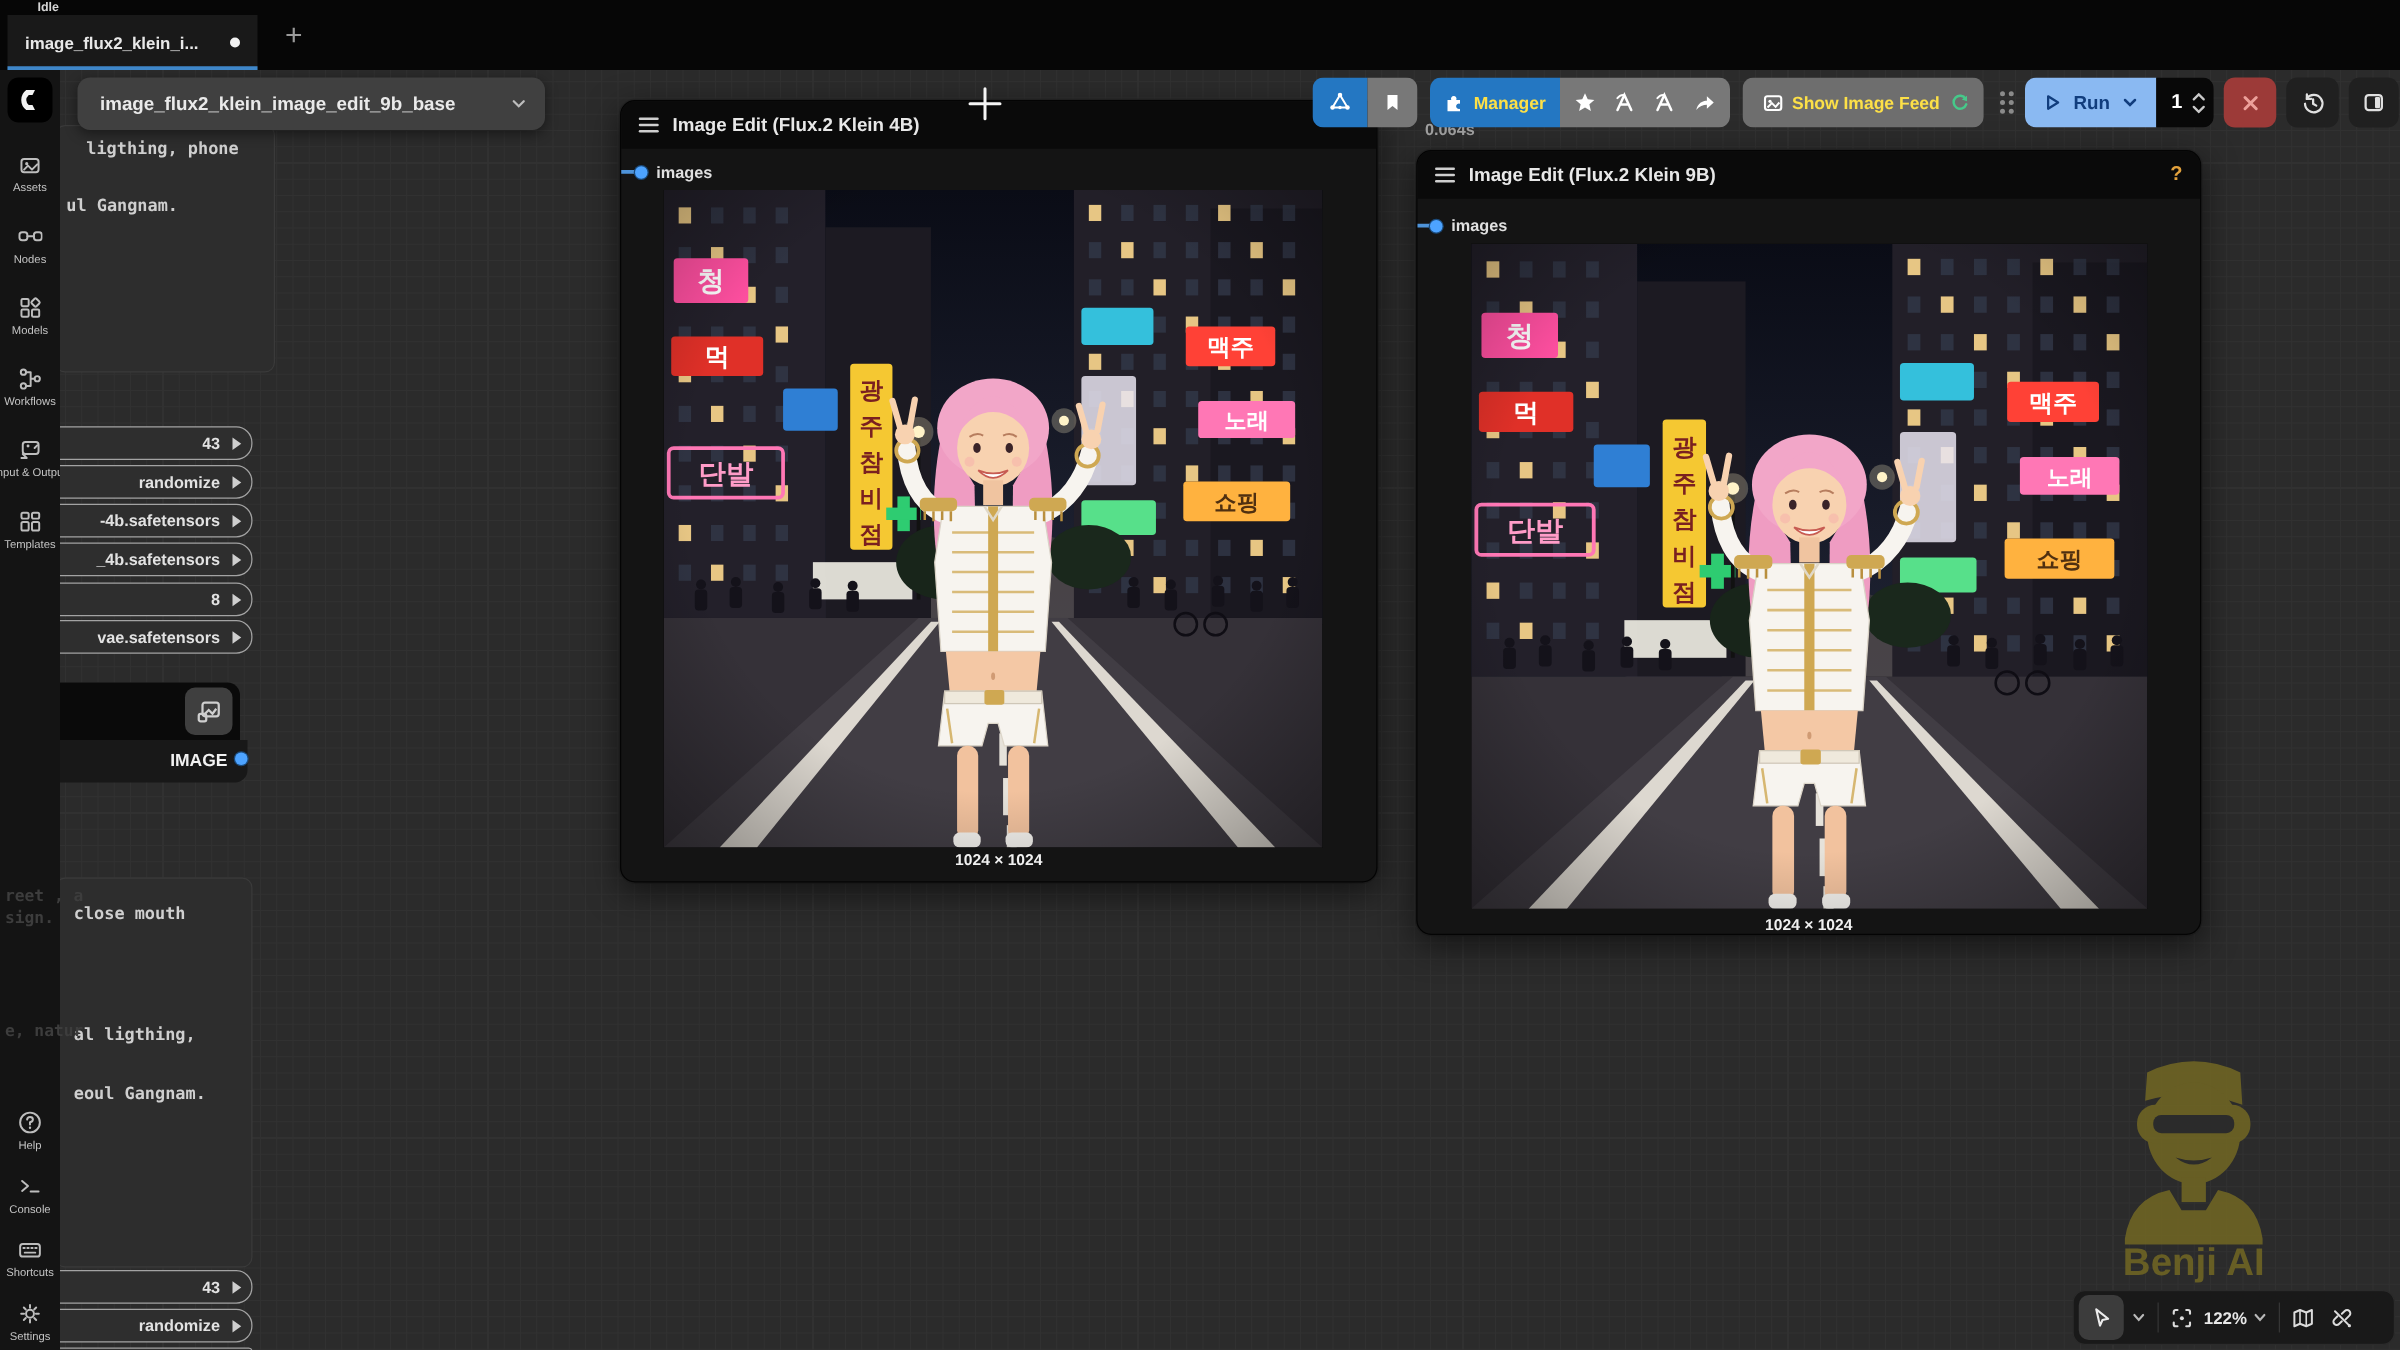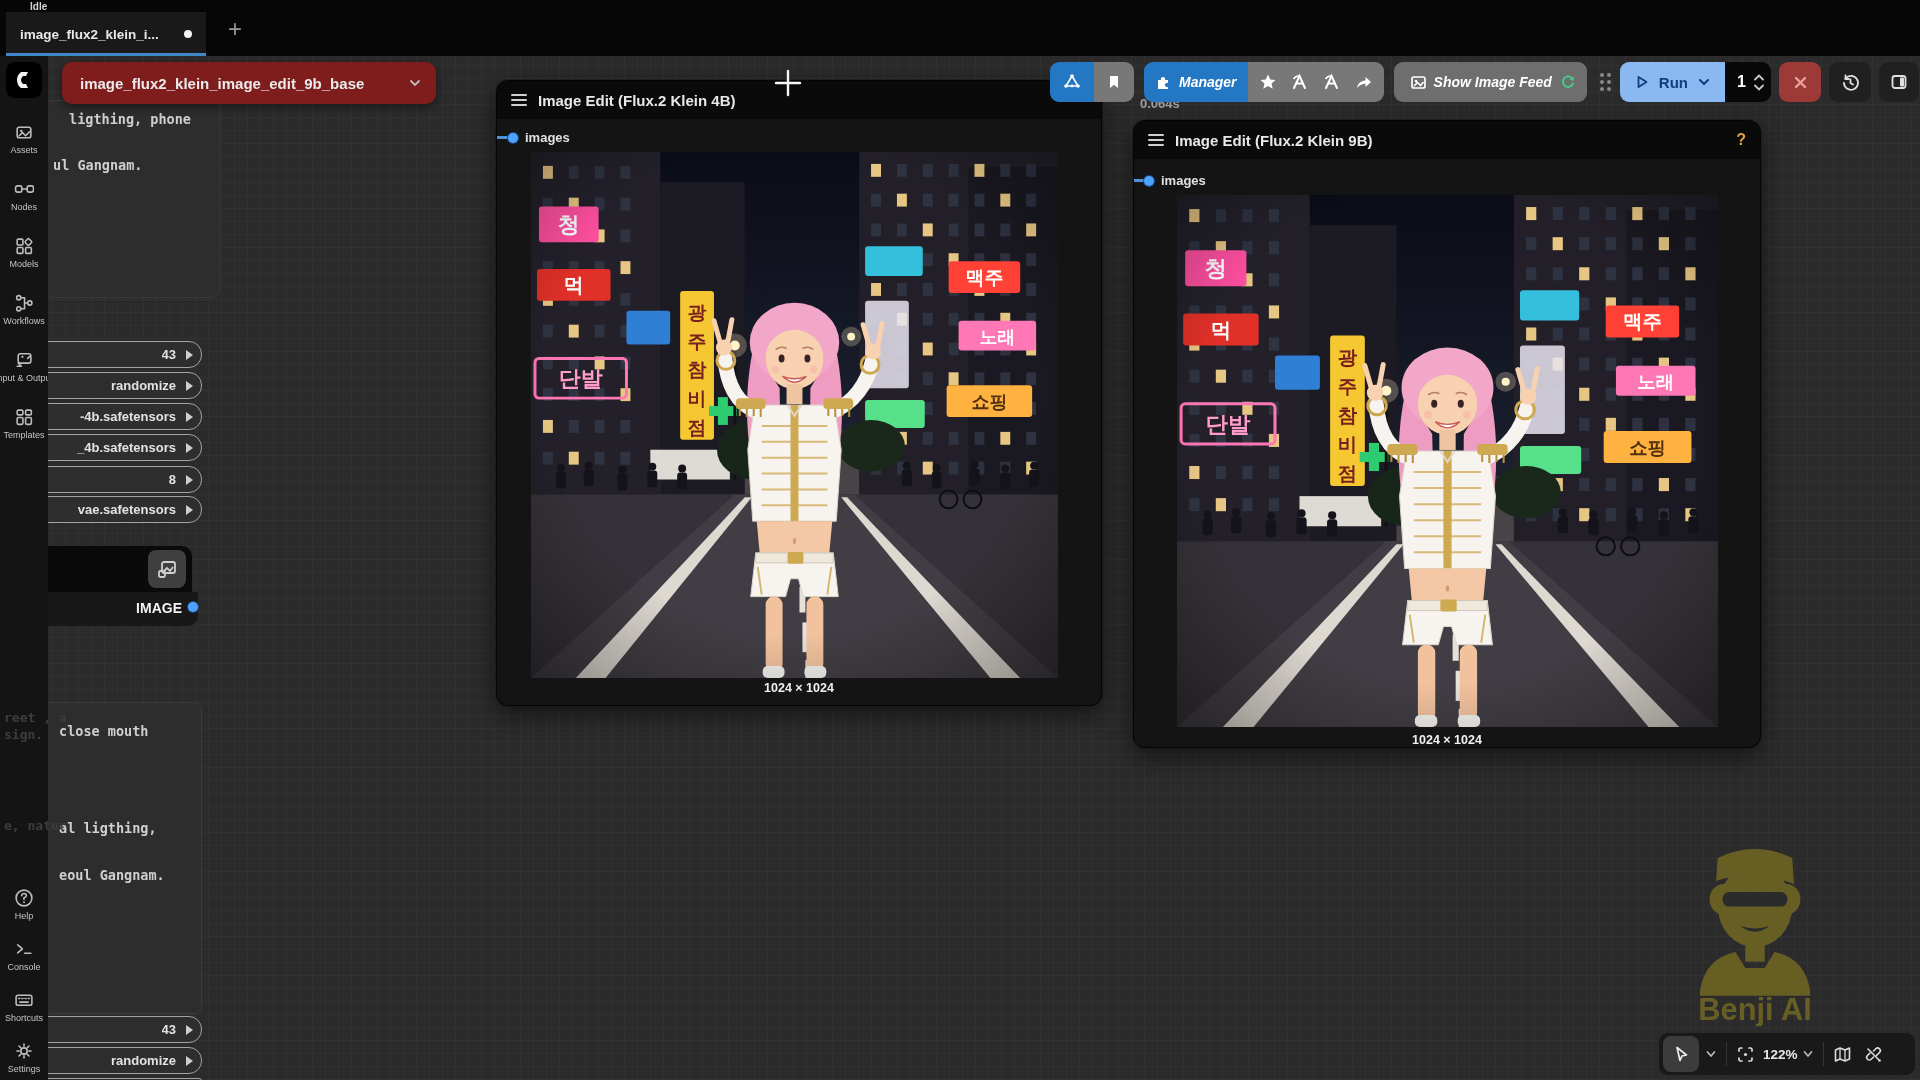--- a/index.html
+++ b/index.html
@@ -35,21 +35,21 @@
     display:flex; align-items:center; justify-content:center; flex:0 0 auto; }
   .side-item { width:36px; display:flex; flex-direction:column; align-items:center; gap:3px; margin-top:24px; cursor:pointer; }
   .side-item .lbl { font-size:9px; color:#c4c4c4; white-space:nowrap; }
   .side-icon { width:20px; height:20px; }
   #side-footer { margin-top:auto; margin-bottom:6px; display:flex; flex-direction:column; align-items:center; }
   #side-footer .side-item { margin-top:18px; }
   .dim-frag { position:absolute; left:4px; z-index:16; font-family:"DejaVu Sans Mono",monospace;
     font-size:13px; font-weight:bold; color:#3d3d3d; white-space:nowrap; }
 
   
-  #workflow-pill { position:absolute; left:62px; top:62px; width:374px; height:42px; background:#7f1d1d;
+  #workflow-pill { position:absolute; left:62px; top:62px; width:374px; height:42px; background:#404040;
     border-radius:10px; z-index:16; display:flex; align-items:center; padding:0 14px 0 18px;
     box-shadow:0 3px 10px rgba(0,0,0,.45); }
   #workflow-pill .wf-name { font-size:15px; font-weight:bold; color:#eaeaea; flex:1; white-space:nowrap; overflow:hidden; }
 
   
   .frag { position:absolute; z-index:5; }
   .prompt-box { background:#2d2d2d; border:1px solid #3a3a3a; border-radius:8px; }
   .prompt-line { position:absolute; font-family:"DejaVu Sans Mono",monospace; font-size:13.5px;
     font-weight:bold; color:#cfcfcf; white-space:nowrap; }
   .pill { position:absolute; left:28px; width:174px; height:27px; background:#2e2e2e; border:1px solid #a3a3a3;
@@ -73,21 +73,21 @@
   .photo svg { display:block; width:100%; height:100%; }
   .caption { position:absolute; left:0; width:100%; text-align:center; font-size:12.5px; font-weight:bold; color:#f0f0f0; }
   #exec-time { position:absolute; left:1140px; top:96px; font-size:13px; font-weight:bold; color:#a0a0a0; z-index:5; }
 
   
   #toolbar { position:absolute; top:62px; left:1050px; height:40px; z-index:20; display:flex; align-items:center; }
   .tb-group { height:40px; border-radius:9px; overflow:hidden; display:flex; flex-shrink:0; }
   .seg { height:40px; display:flex; align-items:center; justify-content:center; gap:7px; padding:0 11px; }
   .seg.blue { background:#2477c2; }
   .seg.gray { background:#787878; }
-  .seg-label { font-size:14px; font-weight:bold; color:#ffffff; white-space:nowrap;font-style:italic; }
+  .seg-label { font-size:14px; font-weight:bold; color:#fde047; white-space:nowrap; }
   #drag-handle { display:grid; grid-template-columns:4px 4px; gap:3px; margin:0 9px 0 13px; }
   #drag-handle i { width:4px; height:4px; border-radius:50%; background:#8a8a8a; }
   #run-group { border-radius:9px; overflow:hidden; display:flex; height:40px; flex-shrink:0; }
   #run-btn { background:#8ab9f2; display:flex; align-items:center; gap:9px; padding:0 14px; }
   #run-btn .run-lbl { font-size:15px; font-weight:bold; color:#113d7d; }
   #queue-box { background:#080808; width:46px; display:flex; align-items:center; justify-content:space-between; padding:0 6px 0 12px; }
   #queue-count { font-size:16px; font-weight:bold; color:#fff; }
   .icon-btn { width:42px; height:40px; border-radius:9px; display:flex; align-items:center; justify-content:center; margin-left:8px; flex-shrink:0; }
 
   

